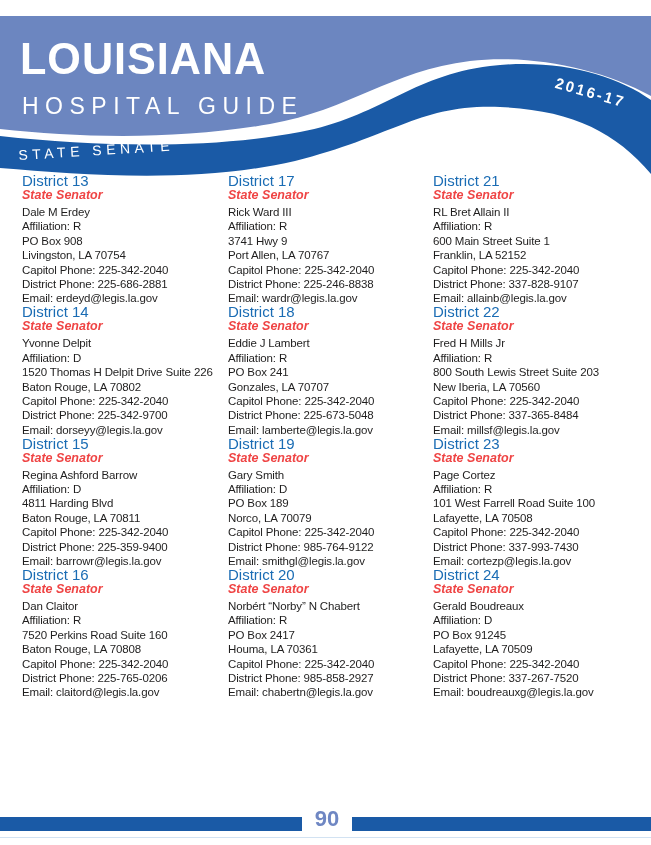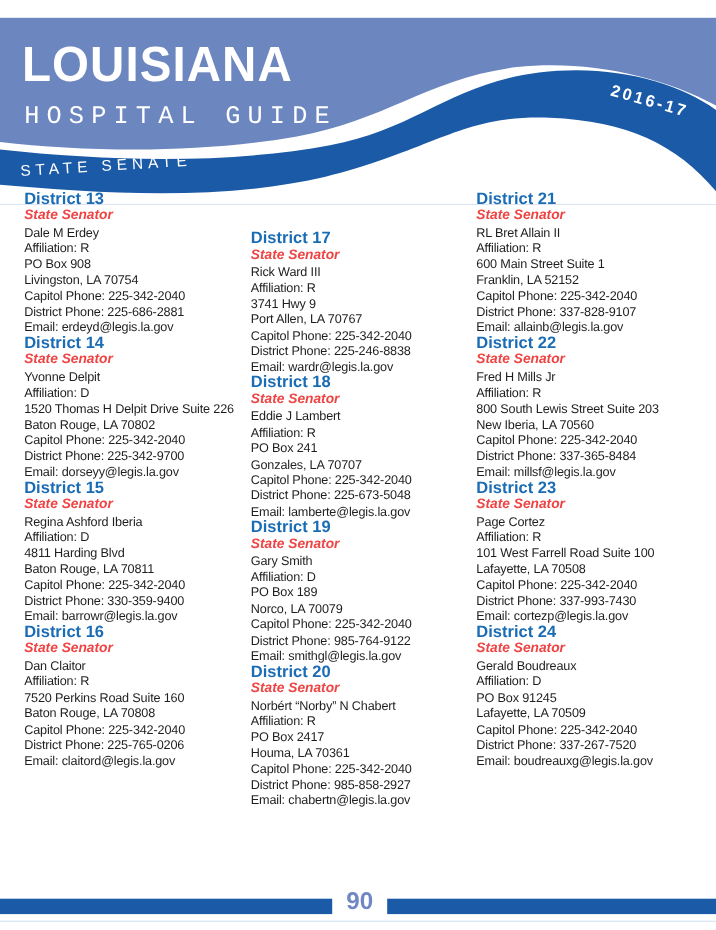--- a/index.html
+++ b/index.html
@@ -5,28 +5,28 @@
   html,body{margin:0;padding:0;background:#ffffff;}
   #page{
     position:relative;width:651px;height:845px;background:#ffffff;
     overflow:hidden;font-family:"Liberation Sans",sans-serif;
   }
   
   #header{position:absolute;top:16px;left:0;width:618px;height:170px;}
   #header svg{display:block;}
   .hdr-text{position:absolute;color:#ffffff;white-space:nowrap;}
   #main-title{left:20px;top:20px;font-size:45px;font-weight:bold;letter-spacing:1px;line-height:1;transform:scaleX(0.96);transform-origin:left;}
-  #sub-title{left:22px;top:79px;font-size:23px;font-weight:400;letter-spacing:6.5px;line-height:1;font-family:Liberation Mono, monospace;}
+  #sub-title{left:22px;top:79px;font-size:23px;font-weight:400;letter-spacing:6.5px;line-height:1;}
   #edition{left:558px;top:58px;font-size:15px;font-weight:bold;letter-spacing:2.5px;transform:rotate(16deg);transform-origin:left top;}
   #section-banner{left:18px;top:131px;font-size:14px;font-weight:500;letter-spacing:4.5px;transform:rotate(-3.5deg);transform-origin:left top;}
   
   .col{position:absolute;top:173px;width:202px;}
-  #col-1{left:22px;} #col-2{left:228px;margin-top:36px;} #col-3{left:433px;}
+  #col-1{left:22px;} #col-2{left:228px;} #col-3{left:433px;}
   .entry{height:131.3px;overflow:visible;}
-  .entry h3{margin:0;font-size:15px;line-height:16px;font-weight:bold;color:#1a6cb4;}
+  .entry h3{margin:0;font-size:15px;line-height:16px;font-weight:normal;color:#1a6cb4;}
   .entry .role{margin:0 0 3px 0;font-size:12.5px;line-height:13px;font-style:italic;font-weight:700;color:#ef4444;}
   .entry p{margin:0;font-size:11.5px;line-height:14.4px;color:#1f1e1e;letter-spacing:-0.15px;}
   
   #footer-bar-left{position:absolute;top:817px;left:0;width:302px;height:14px;background:#1a5aa6;}
   #footer-bar-right{position:absolute;top:817px;left:352px;width:299px;height:14px;background:#1a5aa6;}
   #page-number{position:absolute;top:806px;left:302px;width:50px;text-align:center;
     font-size:22px;font-weight:bold;color:#6f87c3;line-height:26px;}
   #footer-hairline{position:absolute;top:837px;left:0;width:651px;height:1px;background:#d2e2f2;}
 </style>
 </head>
@@ -71,26 +71,26 @@
       <p>1520 Thomas H Delpit Drive Suite 226</p>
       <p>Baton Rouge, LA 70802</p>
       <p>Capitol Phone: 225-342-2040</p>
       <p>District Phone: 225-342-9700</p>
       <p>Email: dorseyy@legis.la.gov</p>
     </div>
 
     <div class="entry">
       <h3>District 15</h3>
       <div class="role">State Senator</div>
-      <p>Regina Ashford Iberia</p>
+      <p>Regina Ashford Barrow</p>
       <p>Affiliation: D</p>
       <p>4811 Harding Blvd</p>
       <p>Baton Rouge, LA 70811</p>
       <p>Capitol Phone: 225-342-2040</p>
-      <p>District Phone: 330-359-9400</p>
+      <p>District Phone: 225-359-9400</p>
       <p>Email: barrowr@legis.la.gov</p>
     </div>
 
     <div class="entry">
       <h3>District 16</h3>
       <div class="role">State Senator</div>
       <p>Dan Claitor</p>
       <p>Affiliation: R</p>
       <p>7520 Perkins Road Suite 160</p>
       <p>Baton Rouge, LA 70808</p>

